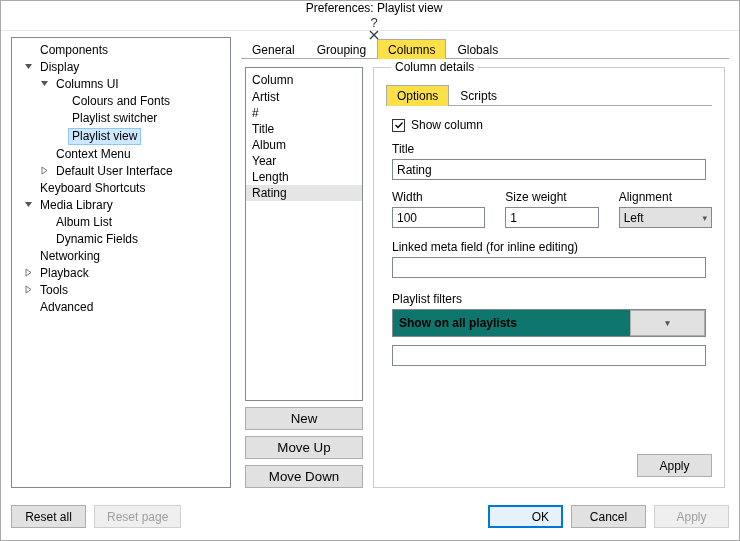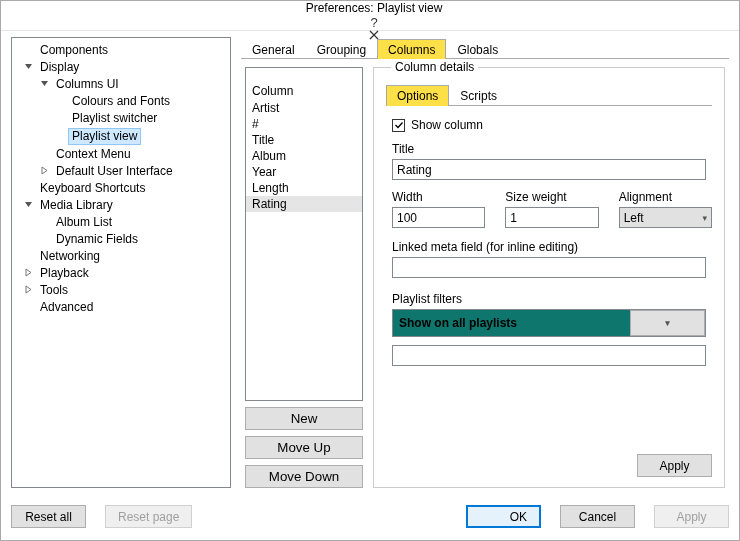--- a/index.html
+++ b/index.html
@@ -18,21 +18,21 @@
   .tree li .tw { width:12px; text-align:center; font-size:10px; color:#555; margin-right:2px; display:inline-block; }
   .tree li .lbl { padding:0 4px; }
   .tree li.selected > .row > .lbl { background:#cde8ff; border:1px solid #8ec7f5; padding:0 3px; }
   
   .right { flex:1; padding-left:10px; display:flex; flex-direction:column;justify-content:flex-end; }
   .tabs { display:flex; align-items:flex-end; border-bottom:1px solid #aaa; height:22px; }
   .tab { padding:3px 10px 2px 10px; border:1px solid transparent; border-bottom:none; position:relative; bottom:-1px; cursor:default; }
   .tab.active { border-color:#aaa; background:#fde047; }
   .columns-panel { flex:1; display:flex; padding:8px 4px 0 4px; gap:10px; }
   .col-list-side { width:118px; display:flex; flex-direction:column; }
-  .col-list { flex:1; border:1px solid #828790; padding:14px 0; }
+  .col-list { flex:1; border:1px solid #828790; padding:3px 0; }
   .col-list .hdr { padding:2px 6px; }
   .col-list .item { padding:1px 6px; cursor:default; }
   .col-list .item.sel { background:#e5e5e5; }
   .small-btn { height:23px; border:1px solid #adadad; background:#e1e1e1; margin-top:6px; cursor:default; }
   
   .fieldset { flex:1; border:1px solid #ccc; position:relative; padding:10px 12px 12px 12px; }
   .fieldset > .legend { position:absolute; top:-8px; left:17px; background:#fff; padding:0 4px; }
   .subtabs { display:flex; border-bottom:1px solid #aaa; margin:6px 0 12px 0; height:22px; }
   .cb-row { display:flex; align-items:center; gap:6px; margin:4px 0 10px 6px; }
   .cb { width:13px; height:13px; border:1px solid #333; display:inline-flex; align-items:center; justify-content:center; font-size:10px; }
@@ -40,21 +40,21 @@
   .fld label { display:block; margin-bottom:3px; }
   .txt { width:100%; height:21px; border:1px solid #828790; padding:2px 4px; font:inherit; }
   .row3 { display:flex; gap:14px; margin-top:4px; }
   .row3 .fld { flex:1; margin-left:6px; margin-right:0; }
   .select { width:100%; height:21px; border:1px solid #828790; background:#e1e1e1; display:flex; align-items:center; padding:0 4px; justify-content:space-between; }
   .select .arrow, .dd-arrow { font-size:9px; color:#555; }
   .dd { display:flex; border:1px solid #828790; height:28px; align-items:center; background:#0f766e;font-weight:bold; }
   .dd .val { flex:1; padding:0 6px; }
   .dd .btn { width:17px; text-align:center; height:100%; display:flex; align-items:center; justify-content:center; }
   
-  .bottom { position:absolute; left:10px; right:10px; bottom:12px; display:flex; align-items:center; gap:19px; }
+  .bottom { position:absolute; left:10px; right:10px; bottom:12px; display:flex; align-items:center; gap:8px; }
   .btn { height:23px; min-width:75px; border:1px solid #adadad; background:#e1e1e1; padding:0 12px; cursor:default; font:inherit; }
   .btn.primary { border:2px solid #0078d7; background:#e5f1fb;text-align:right; }
   .btn.disabled { color:#a0a0a0; background:#efefef; border-color:#d0d0d0; }
   .spacer { flex:1; }
 </style>
 </head>
 <body>
 <div class="window">
   <div class="titlebar">
     <span class="title">Preferences: Playlist view</span>

